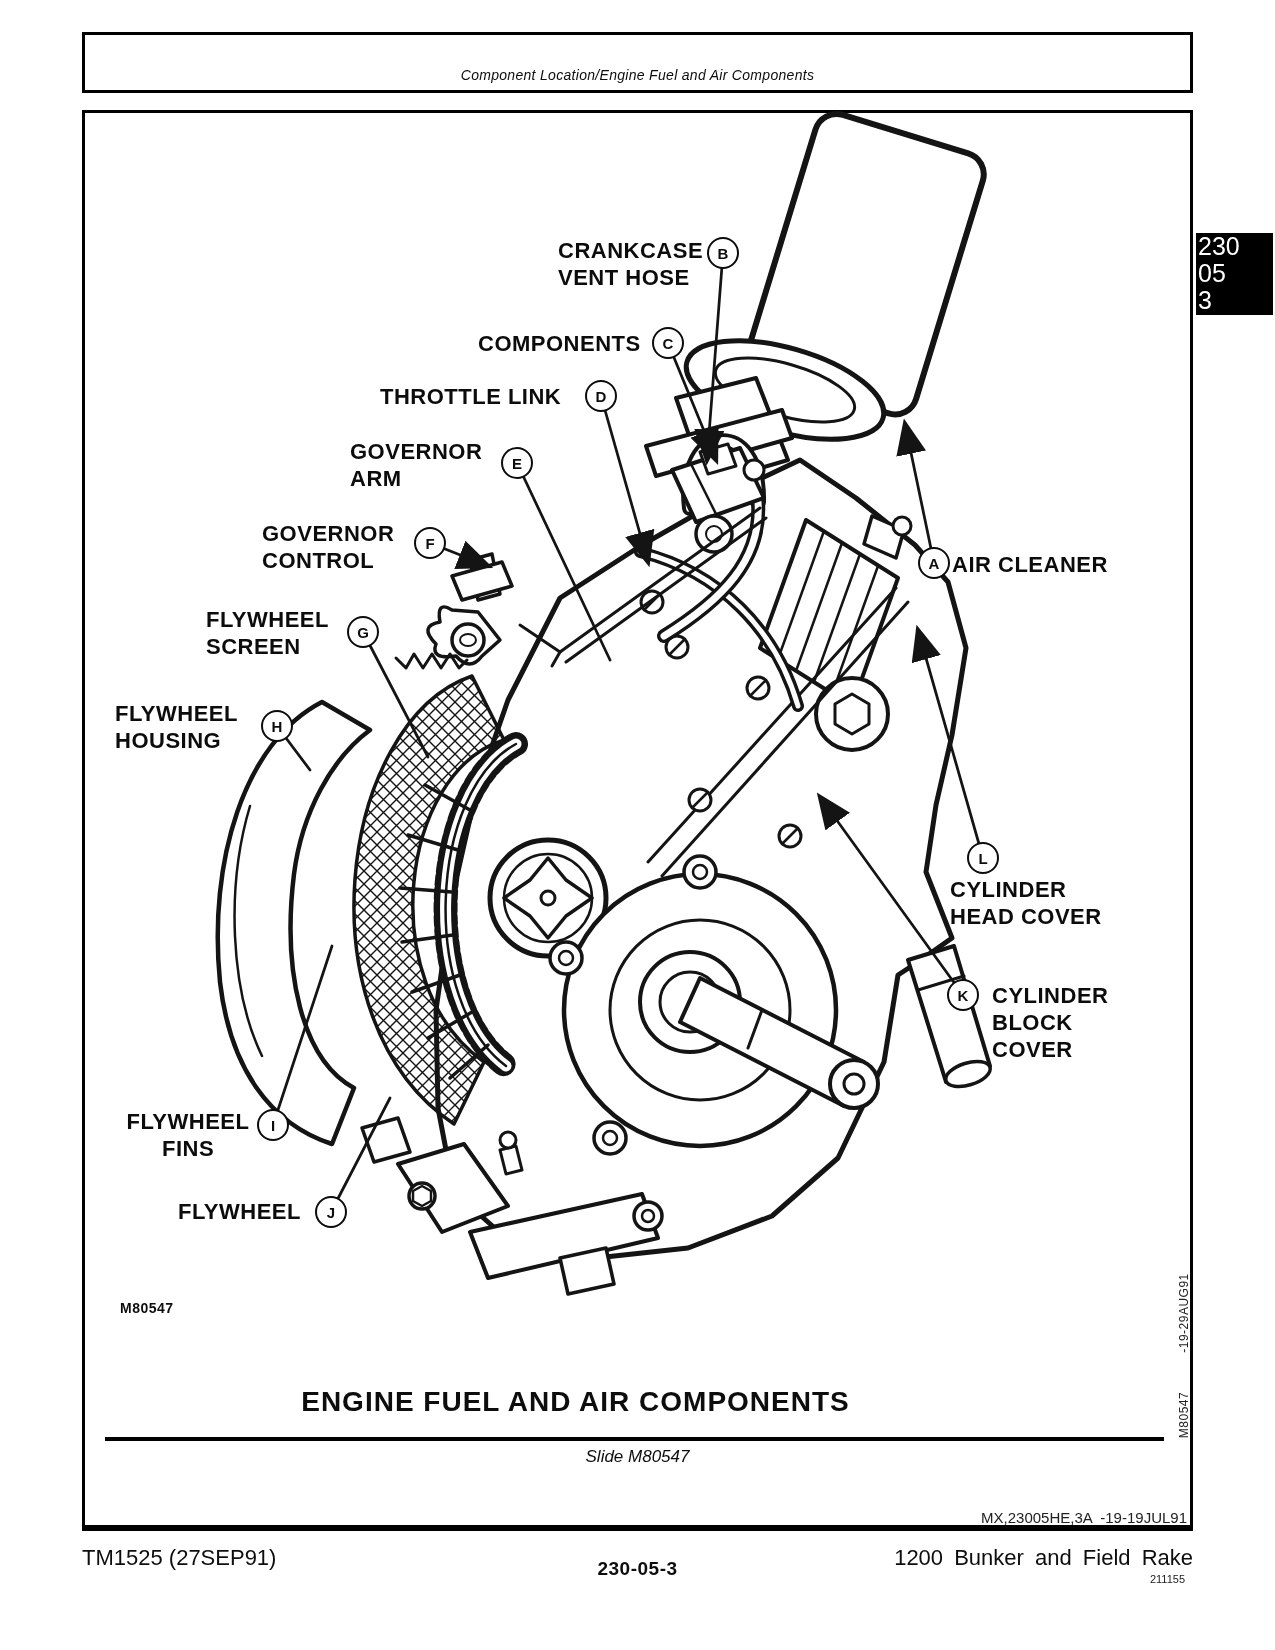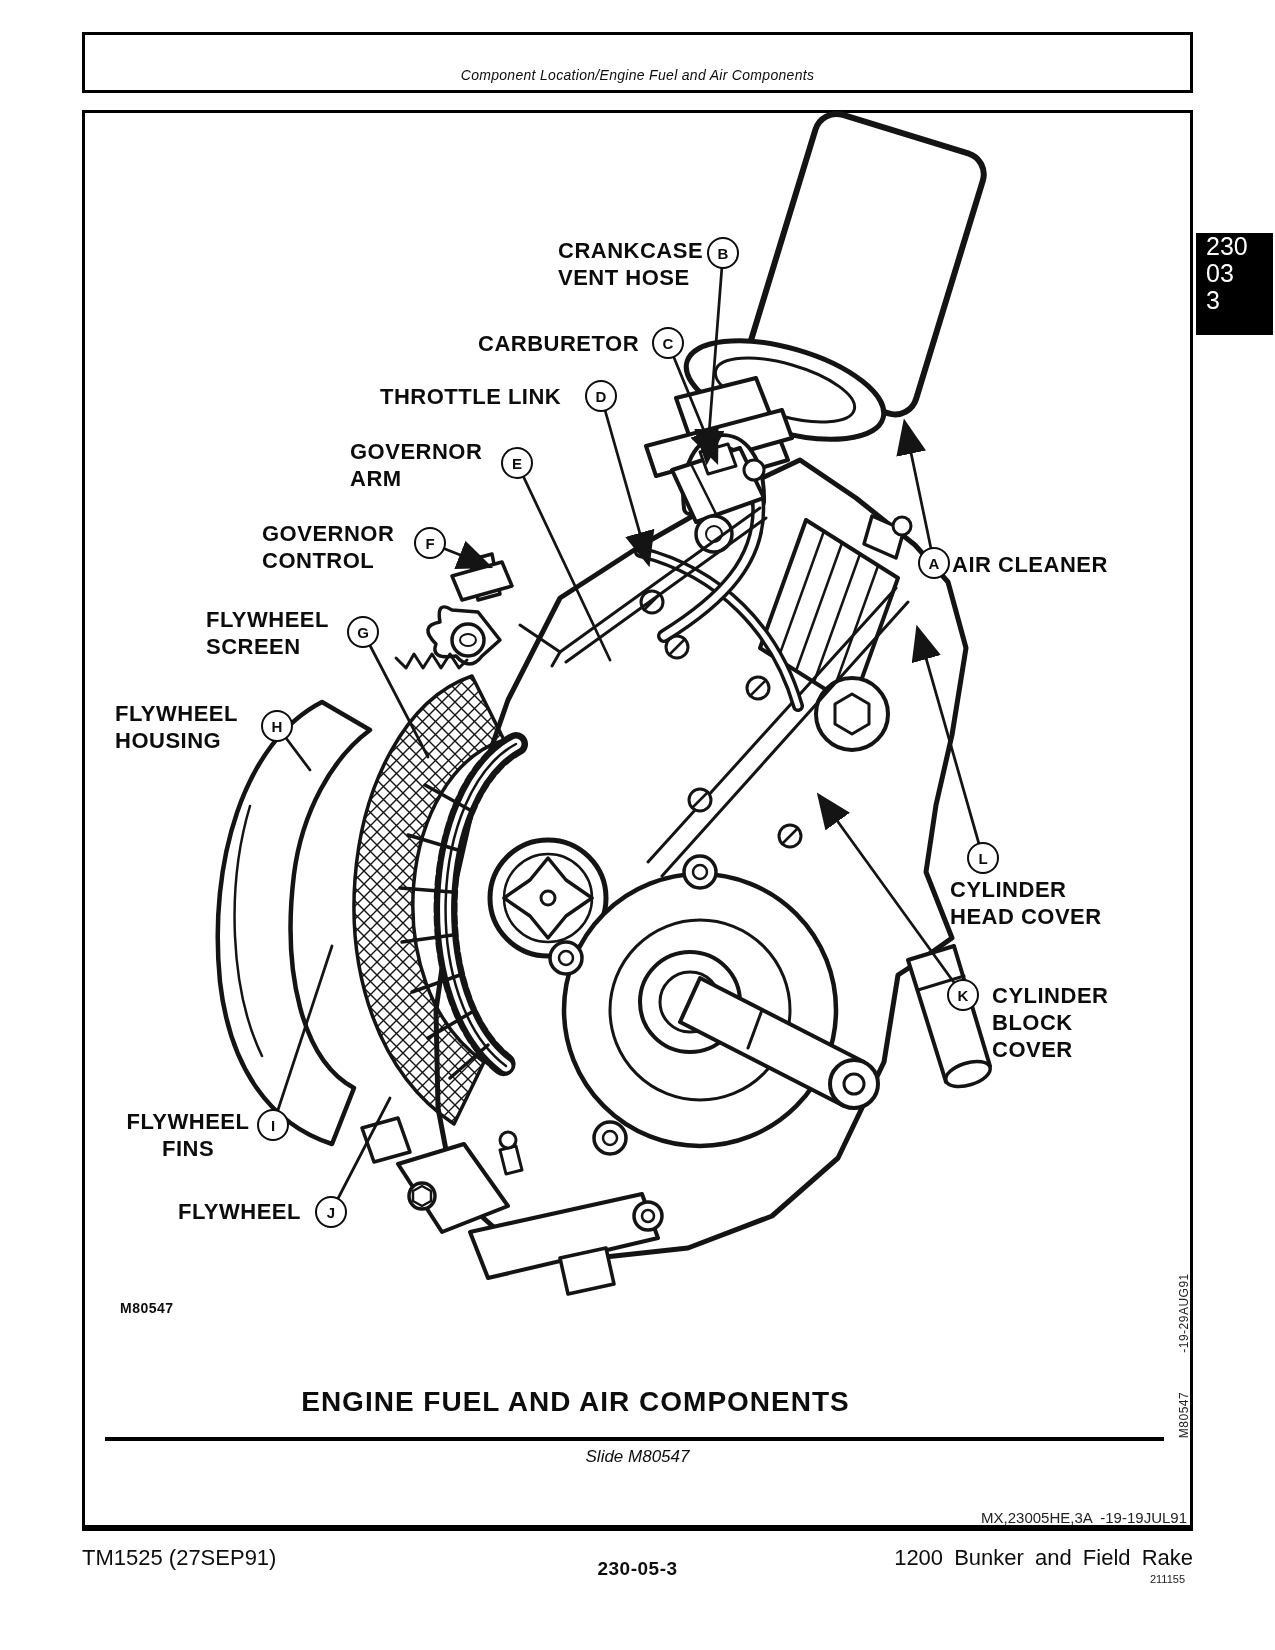--- a/index.html
+++ b/index.html
@@ -14,22 +14,22 @@
     box-sizing:border-box;display:flex;align-items:flex-end;justify-content:center;
     padding-bottom:7px;
   }
   .header-title{font-style:italic;font-size:14px;letter-spacing:0.3px;}
   .main-box{
     left:82px;top:110px;width:1111px;height:1421px;border:3px solid #000;
     border-bottom-width:6px;box-sizing:border-box;background:transparent;
   }
   
   .section-tab{
-    left:1196px;top:233px;width:77px;height:102px;background:#000;color:#fff;
-    font-size:25px;line-height:27px;padding-left:10px;box-sizing:border-box;
+    left:1196px;top:233px;width:77px;height:82px;background:#000;color:#fff;
+    font-size:25px;line-height:27px;padding-left:2px;box-sizing:border-box;
   }
   
   .diagram-svg{left:0;top:0;width:1275px;height:1650px;pointer-events:none;}
   
   .callout-label{
     position:absolute;font-weight:bold;font-size:22px;line-height:27px;
     letter-spacing:0.5px;white-space:pre-line;color:#0c0c0c;
   }
   .callout-circle{
     position:absolute;width:32px;height:32px;border:2.5px solid #0c0c0c;border-radius:50%;
@@ -57,21 +57,21 @@
 <body>
 
 <div class="abs header-box">
   <div class="header-title">Component Location/Engine Fuel and Air Components</div>
 </div>
 
 <div class="abs main-box"></div>
 
 <div class="abs section-tab">
   <div>230</div>
-  <div>03</div>
+  <div>05</div>
   <div>3</div>
 </div>
 
 <svg class="abs diagram-svg" viewBox="0 0 1275 1650" xmlns="http://www.w3.org/2000/svg">
   <defs>
     <pattern id="xh" width="13" height="13" patternUnits="userSpaceOnUse">
       <path d="M0 0L13 13M13 0L0 13" stroke="#141414" stroke-width="1.4"></path>
     </pattern>
     <marker id="arr" markerWidth="13" markerHeight="11" refX="11" refY="5.5" orient="auto">
       <path d="M0 0L13 5.5L0 11Z" fill="#141414"></path>
@@ -223,21 +223,21 @@
       <path d="M277,726 L310,770"></path>
       <path d="M273,1125 L332,946"></path>
       <path d="M331,1212 L390,1098"></path>
     </g>
   </g>
 </svg>
 
 <div class="callout-label" style="left:952px;top:551px;">AIR CLEANER</div>
 <div class="callout-label" style="left:558px;top:237px;">CRANKCASE
 VENT HOSE</div>
-<div class="callout-label" style="left:478px;top:330px;">CARBURETOR</div>
+<div class="callout-label" style="left:478px;top:330px;">COMPONENTS</div>
 <div class="callout-label" style="left:380px;top:383px;">THROTTLE LINK</div>
 <div class="callout-label" style="left:350px;top:438px;">GOVERNOR
 ARM</div>
 <div class="callout-label" style="left:262px;top:520px;">GOVERNOR
 CONTROL</div>
 <div class="callout-label" style="left:206px;top:606px;">FLYWHEEL
 SCREEN</div>
 <div class="callout-label" style="left:115px;top:700px;">FLYWHEEL
 HOUSING</div>
 <div class="callout-label" style="left:118px;top:1108px;width:140px;text-align:center;">FLYWHEEL

